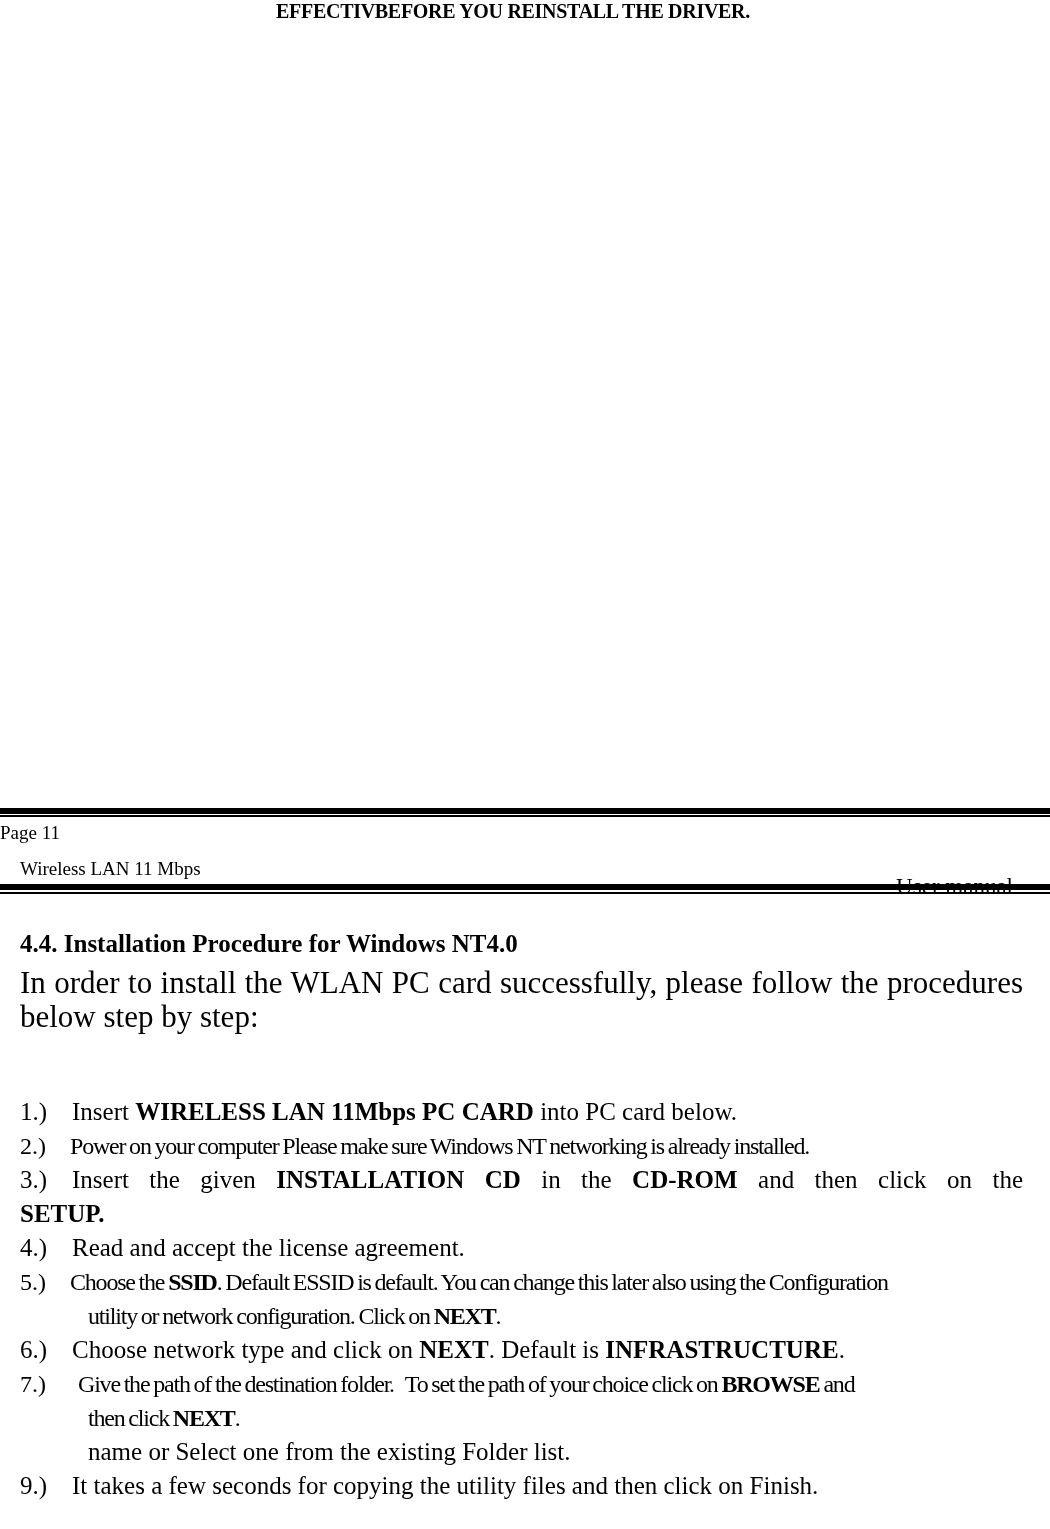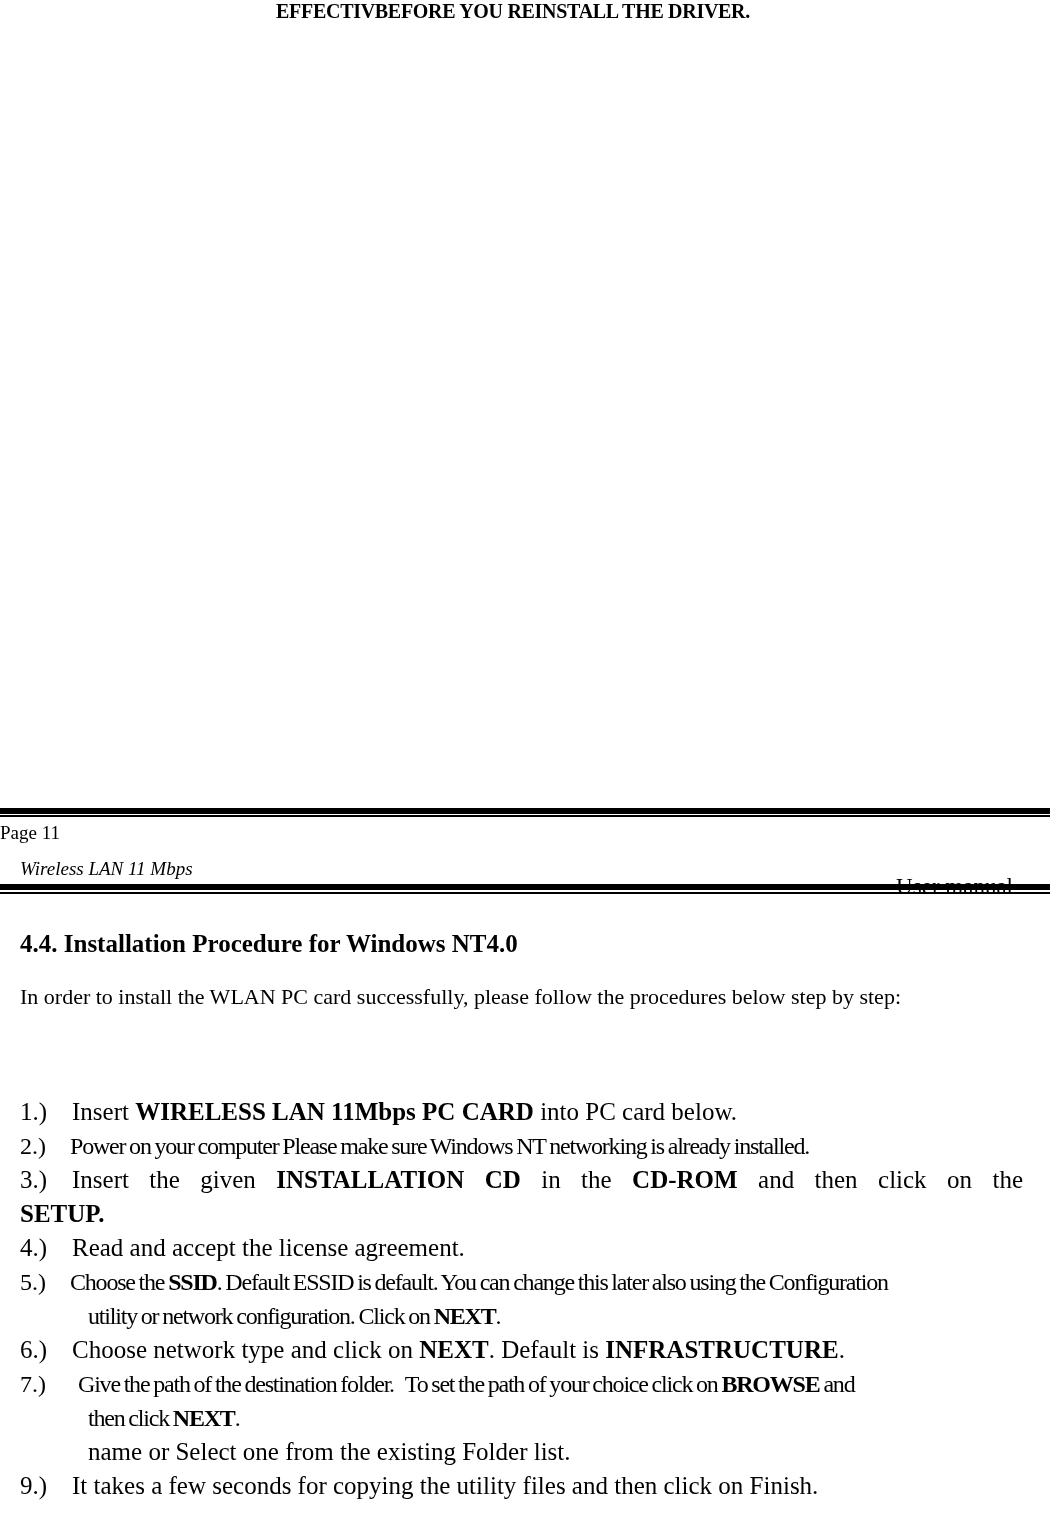--- a/index.html
+++ b/index.html
@@ -2,25 +2,25 @@
 <html><head>
 <meta charset="utf-8">
 <style>
   html, body { margin:0; padding:0; background:#ffffff; }
   body { width:1050px; height:1529px; position:relative; overflow:hidden;
          font-family:"Liberation Serif", serif; color:#000; }
   .top-banner { position:absolute; top:0; left:0; width:1026px; text-align:center;
                 font-weight:bold; font-size:20px; line-height:22px; letter-spacing:-0.3px; }
   .rule { position:absolute; left:0; width:1050px; background:#000; }
   .page-num { position:absolute; top:822px; left:0; width:1040px; text-align:left; font-size:19px; }
-  .running-left { position:absolute; top:858px; left:20px; font-size:19px;font-style:italic; }
+  .running-left { position:absolute; top:858px; left:20px; font-size:19px; }
   .running-right { position:absolute; top:874px; right:37px; font-size:23px; }
   .section-title { position:absolute; top:930px; left:20px; font-size:25px; font-weight:bold; }
-  .intro { position:absolute; top:966px; left:20px; width:1003px; font-size:22px; line-height:34px;
-           text-align:justify;margin-top:14px; }
+  .intro { position:absolute; top:966px; left:20px; width:1003px; font-size:31px; line-height:34px;
+           text-align:justify; }
   .steps { position:absolute; top:1095px; left:20px; width:1003px; font-size:25px; line-height:34px; }
   .step { position:relative; }
   .step .num { display:inline-block; width:52px; }
   .step.condensed { letter-spacing:-1.2px; word-spacing:-1px; font-size:24px; }
   .step.justify { text-align:justify; text-align-last:justify; }
   .hang { padding-left:68px; }
   b { font-weight:bold; }
 </style>
 </head>
 <body>

